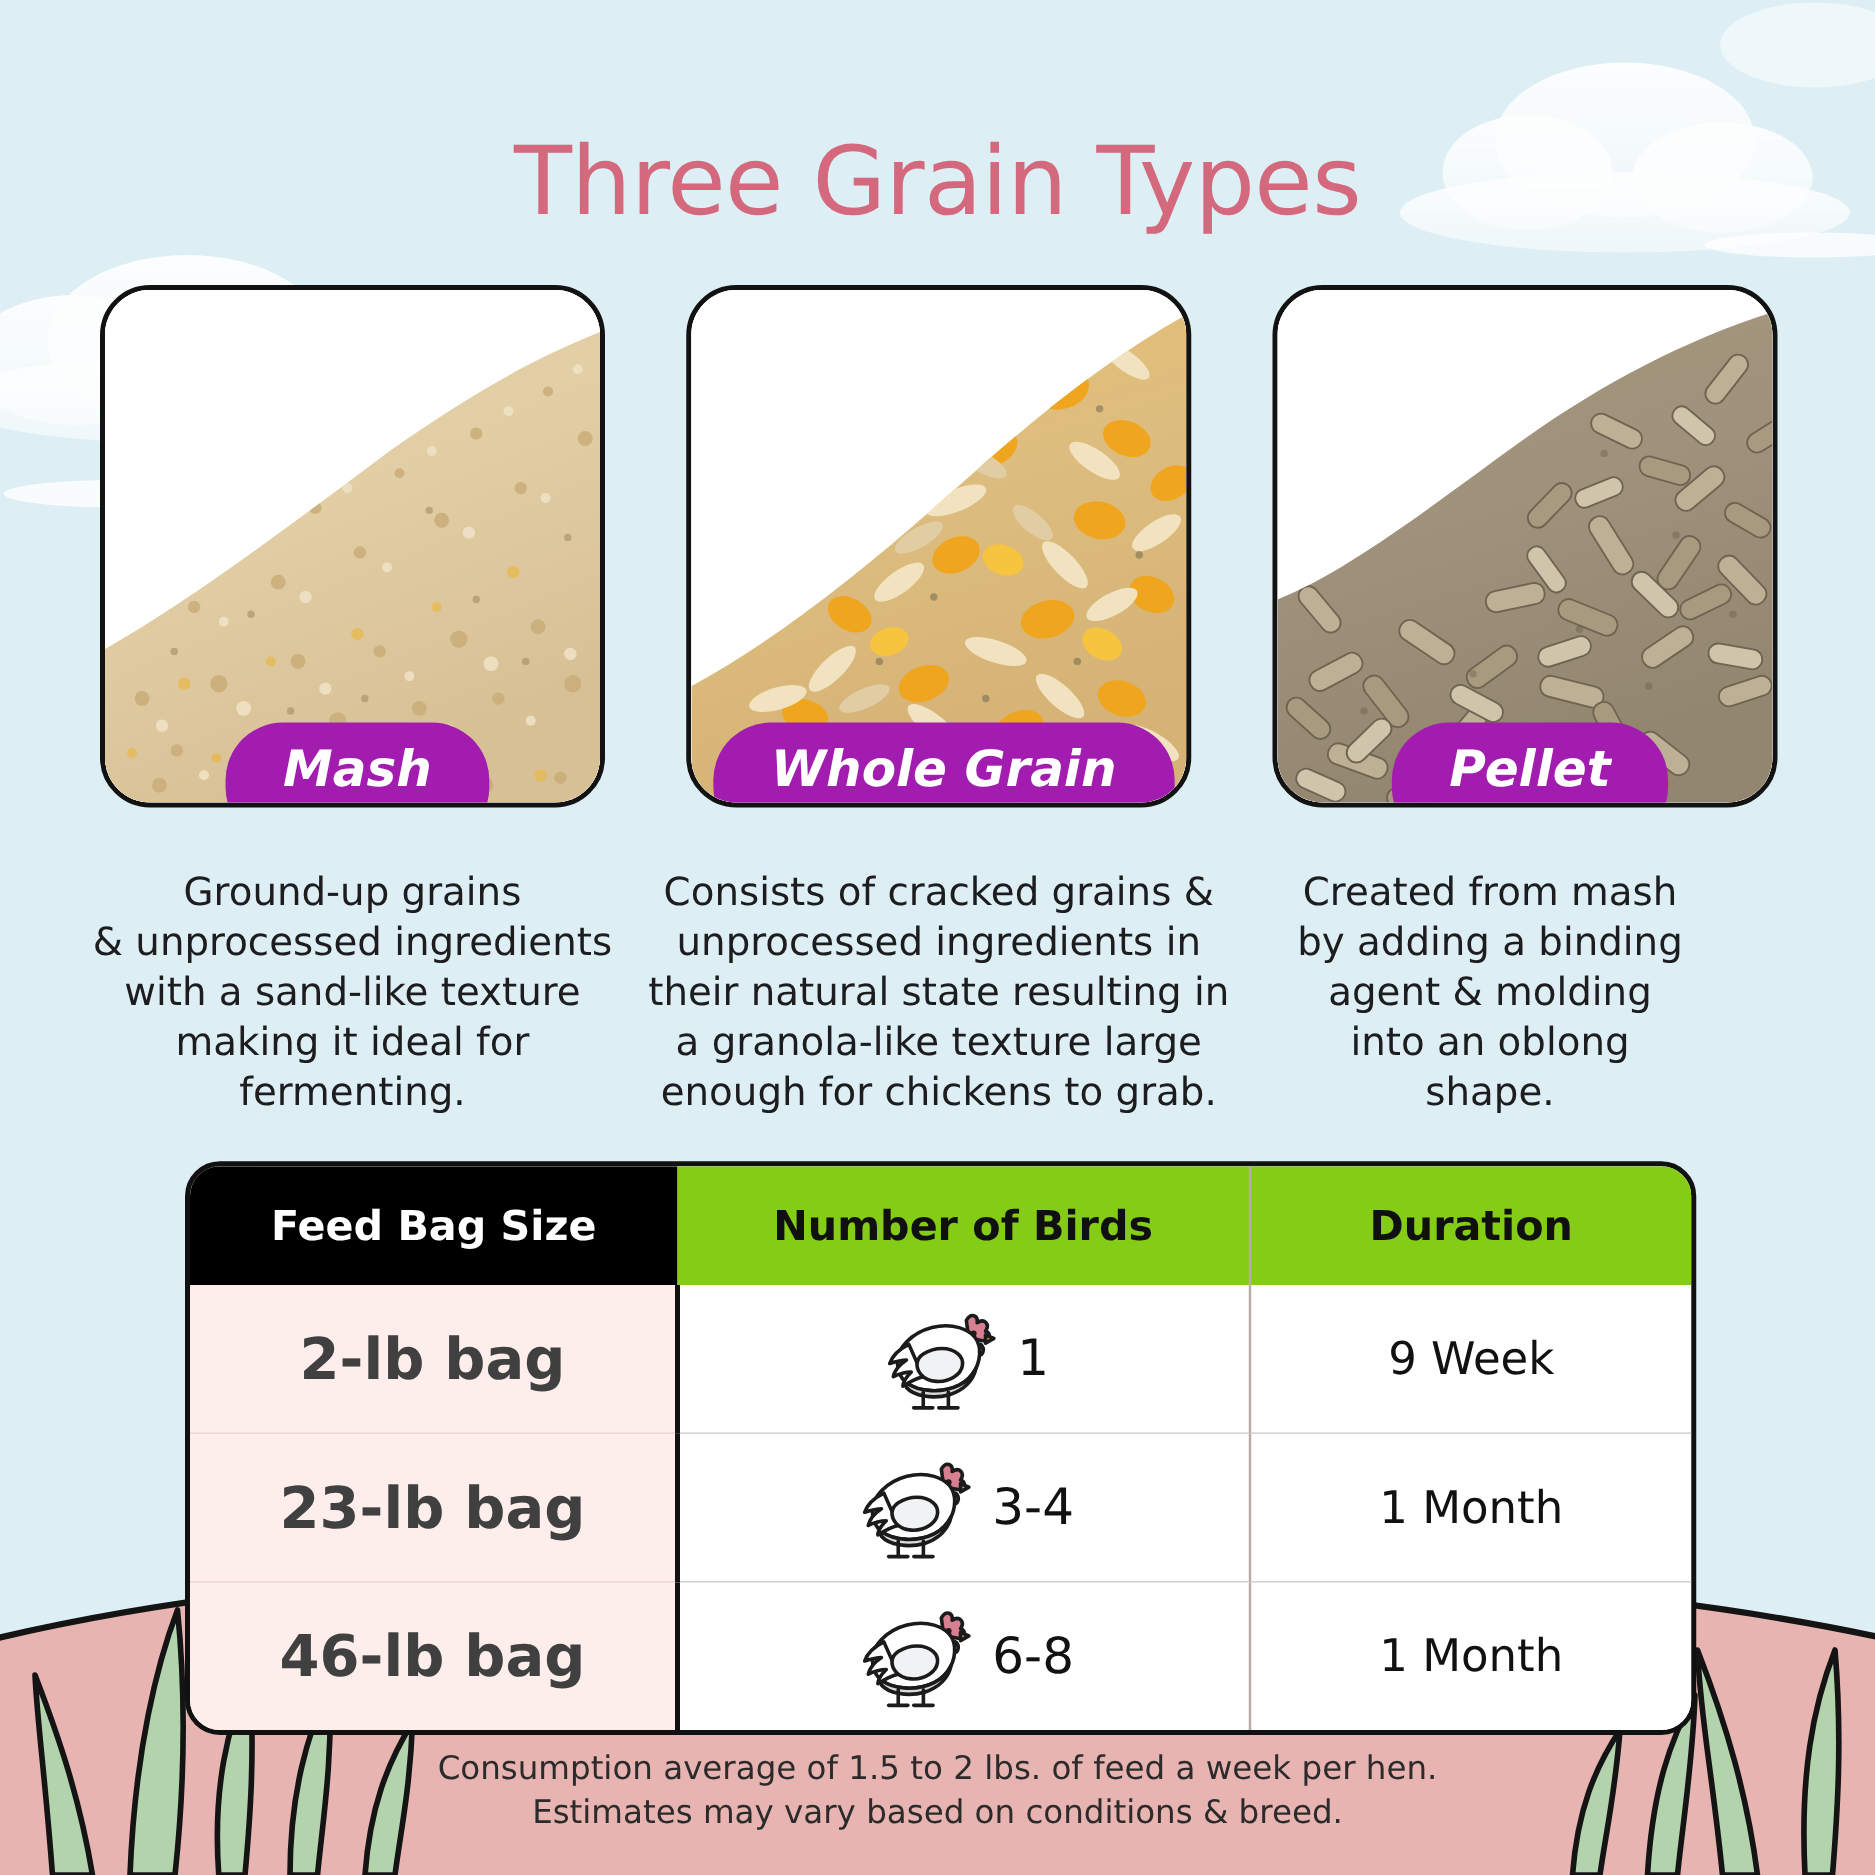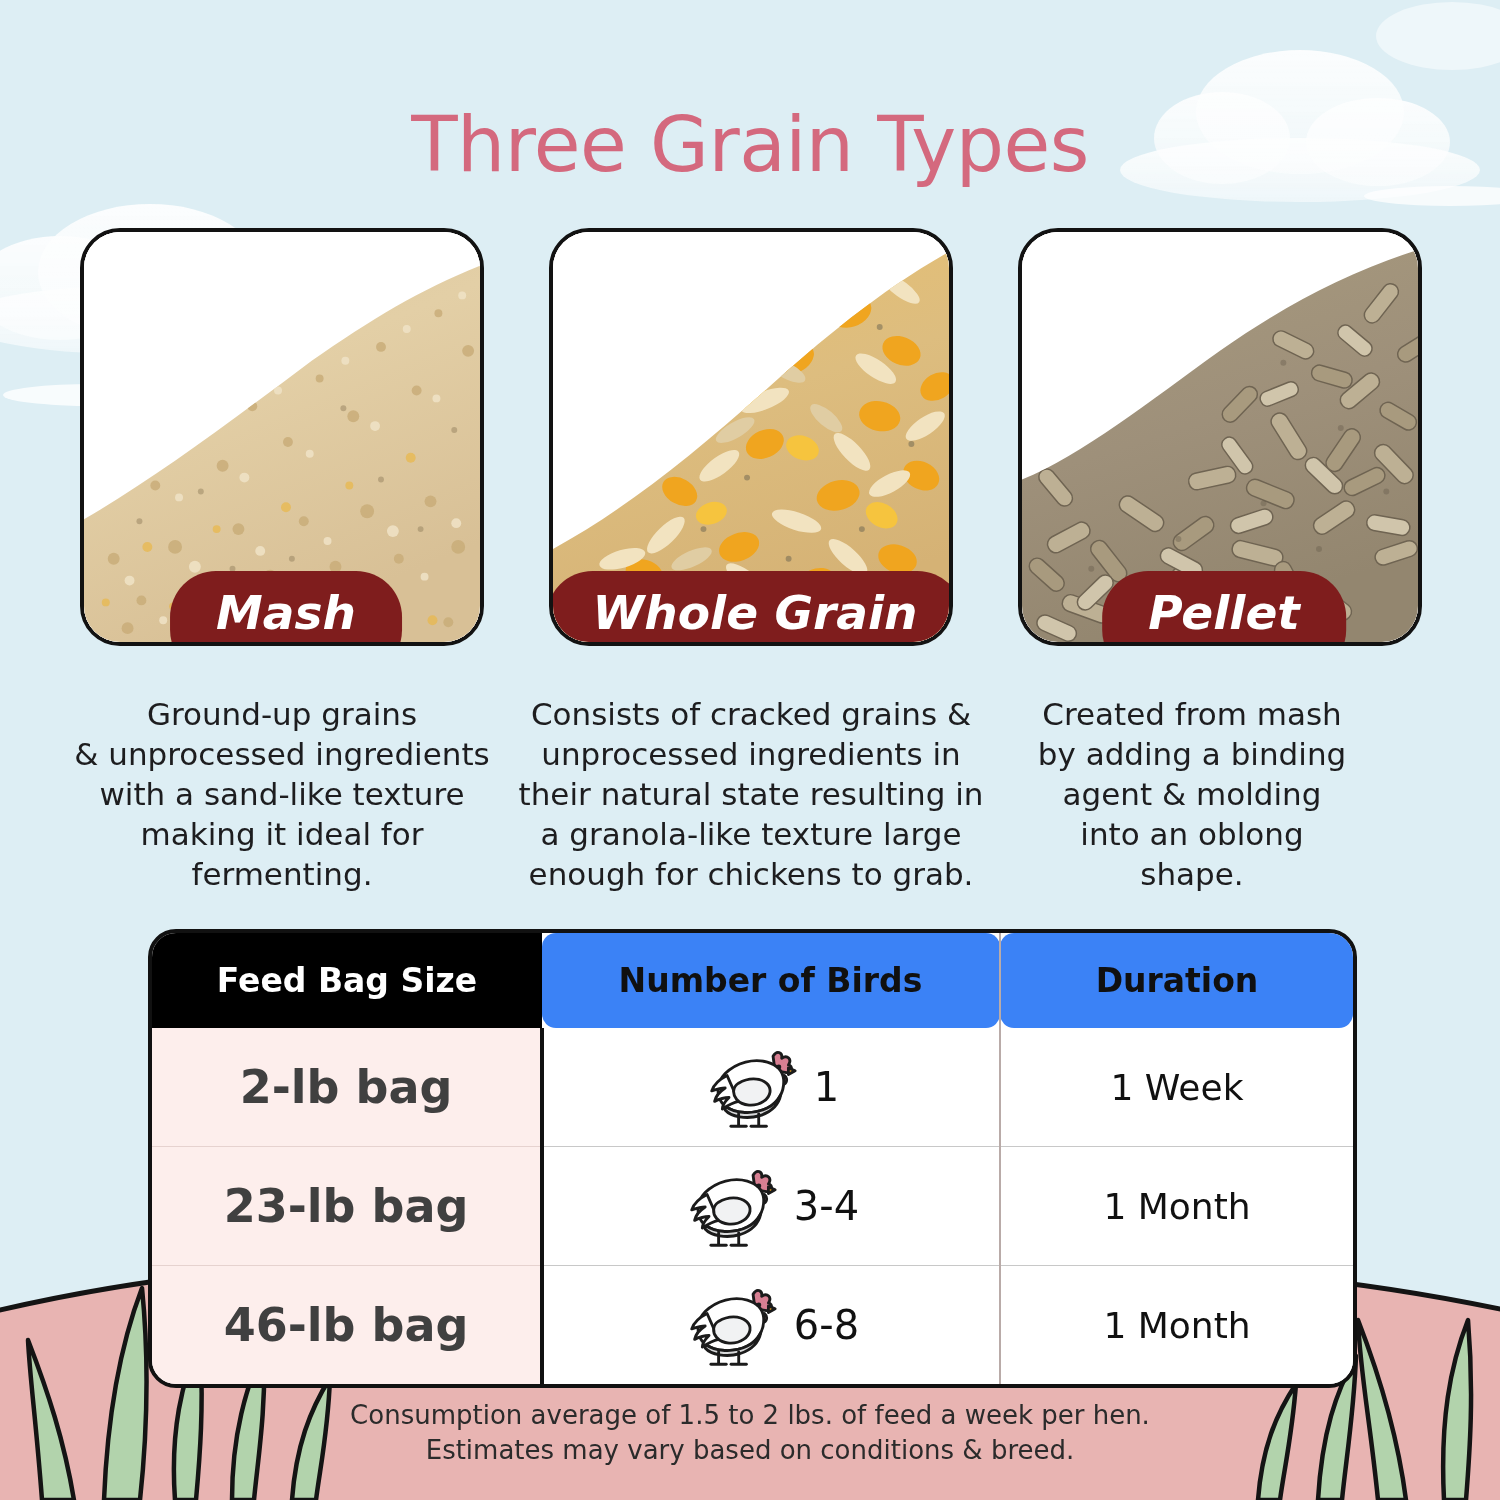--- a/index.html
+++ b/index.html
@@ -68,25 +68,25 @@
     inset: 0;
     background: #ffffff;
   }
   .photo-svg { display: block; width: 100%; height: 100%; }
 
   .card-label {
     position: absolute;
     bottom: -34px;
     left: 50%;
     transform: translateX(-50%);
-    background: #7f1d1d;
+    background: #a21caf;
     color: #ffffff;
     font-style: italic;
     font-weight: 700;
-    font-size: 47px;
+    font-size: 40px;
     padding: 18px 46px 40px 46px;
     border-radius: 46px;
     white-space: nowrap;
     z-index: 7;
     font-family: "DejaVu Sans", sans-serif;
     line-height: 1;
   }
   .label-wrap {
     position: absolute;
     bottom: 0;
@@ -149,23 +149,22 @@
     height: 95px;
     font-size: 33px;
     font-weight: 700;
     font-family: "DejaVu Sans", sans-serif;
   }
   th.h-size {
     background: #000000;
     color: #ffffff;
   }
   th.h-birds, th.h-dur {
-    background: #3b82f6;
+    background: #84cc16;
     color: #101010;
-    border-radius: 14px;
   }
   th.h-birds { border-right: 2px solid #b9aba8; }
 
   tbody td { height: 118px; vertical-align: middle; }
   td.c-size {
     background: #fdeeec;
     color: #404040;
     font-size: 46px;
     font-weight: 700;
     text-align: center;
@@ -601,21 +600,21 @@
                 <circle cx="78" cy="27" r="2.6" fill="#1b1b1b" stroke="none"></circle>
                 <path d="M36 76 L36 88" fill="none"></path>
                 <path d="M57 76 L57 88" fill="none"></path>
                 <path d="M28 89 L44 89" fill="none"></path>
                 <path d="M49 89 L65 89" fill="none"></path>
               </g>
             </svg>
             <span class="bird-count">1</span>
           </div>
         </td>
-        <td class="c-dur">1 Week</td>
+        <td class="c-dur">9 Week</td>
       </tr>
       <tr>
         <td class="c-size">23-lb bag</td>
         <td class="c-birds">
           <div class="birds-cell">
             <svg class="hen-icon" viewBox="0 0 100 96" xmlns="http://www.w3.org/2000/svg">
               <g stroke="#1b1b1b" stroke-width="3" stroke-linejoin="round" stroke-linecap="round">
                 <path d="M72 16 C76 9, 82 12, 81 18 C87 14, 92 19, 88 25 C93 26, 92 33, 86 33 L74 31 Z" fill="#d87f92"></path>
                 <path d="M84 36 C88 40, 86 46, 81 45 Z" fill="#d87f92"></path>
                 <path d="M22 34 C34 22, 52 18, 66 22 C76 25, 82 31, 83 40 C84 52, 78 64, 66 70 C52 77, 32 76, 22 68 C12 60, 12 44, 22 34 Z" fill="#ffffff"></path>

